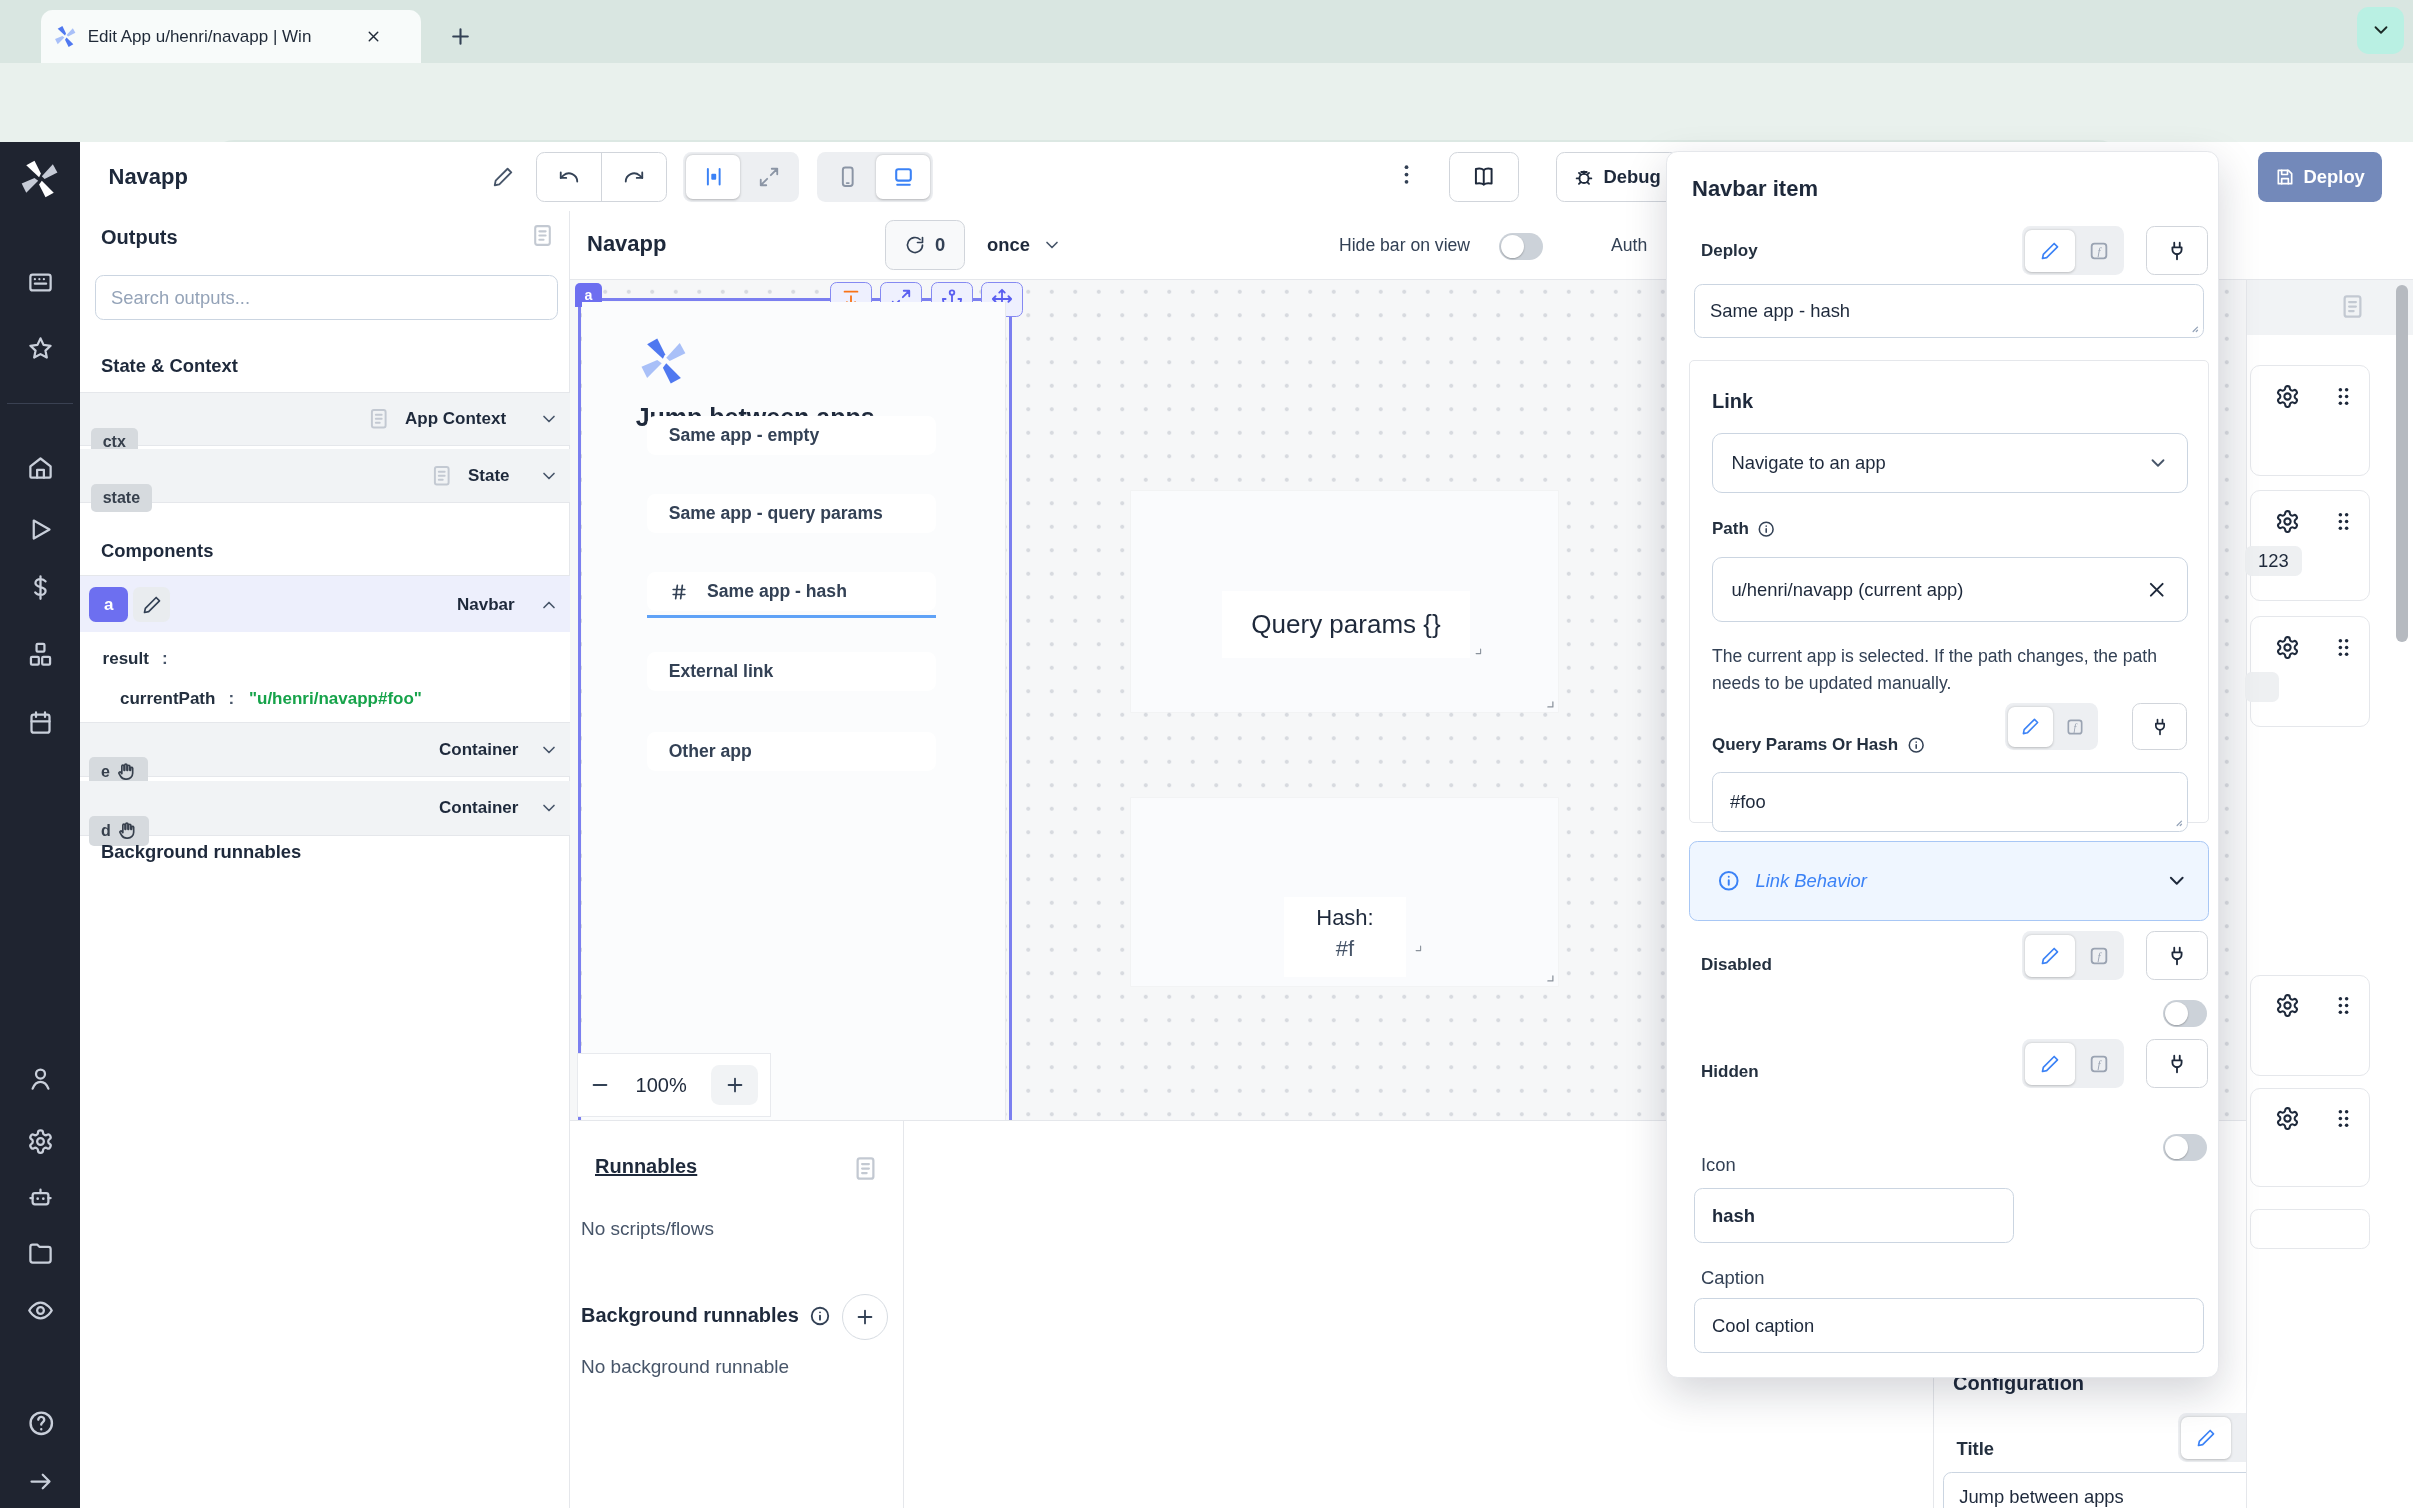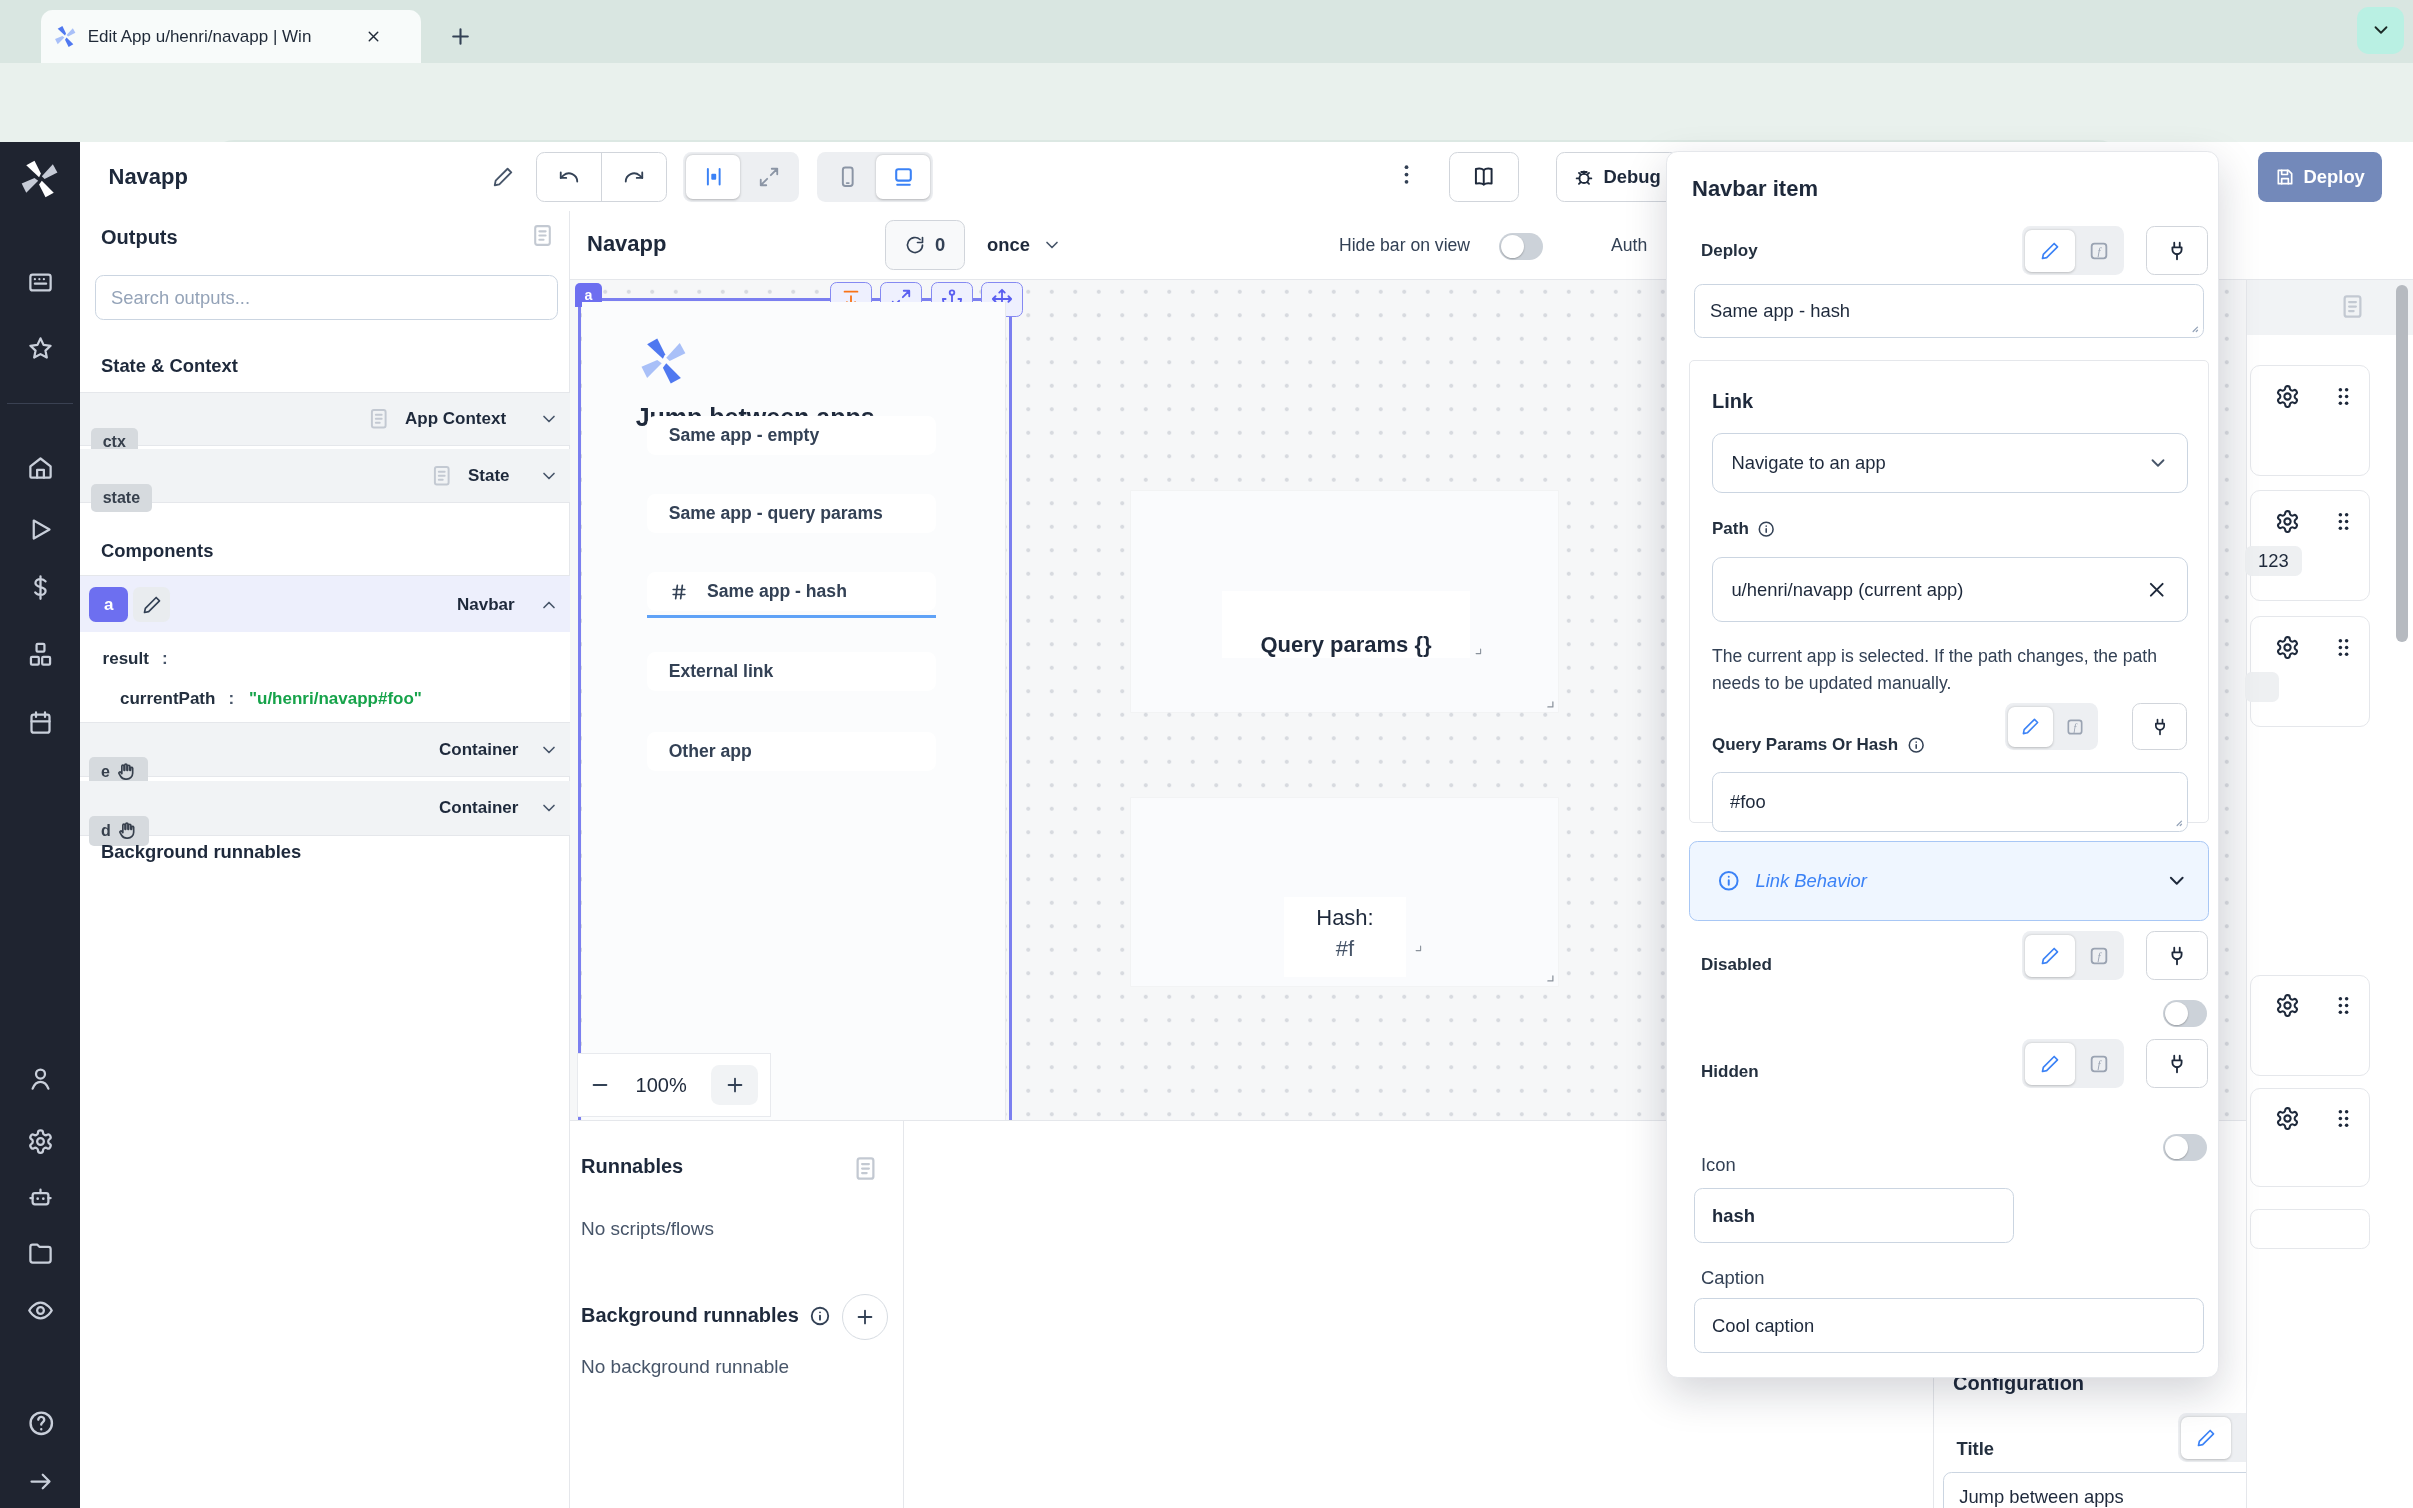--- a/index.html
+++ b/index.html
@@ -530,21 +530,21 @@
       <div class="abs" style="left:65px;top:313px;width:289px;height:3.4px;background:#5fa2f7;"></div>
       <div class="navitem" style="top:350px;">
           <span>External link</span>
         </div>
       <div class="navitem" style="top:430px;">
           <span>Other app</span>
         </div>
     </div>
 
     <div class="wcard" style="left:561px;top:211px;width:427px;height:221px;">
-      <div style="position:absolute;left:91px;top:100px;width:248px;height:67px;background:#fff;display:flex;align-items:flex-end;justify-content:center;font-size:22px;color:#1e293b;font-weight:bold;">
+      <div style="position:absolute;left:91px;top:100px;width:248px;height:67px;background:#fff;display:flex;align-items:center;justify-content:center;font-size:26px;color:#1e293b;">
         <span>Query params {}</span>
         <span class="ic" style="position:absolute;right:-13.4px;bottom:1.7px;color:#8a929c;">
             <svg viewBox="0 0 24 24" fill="none" stroke="currentColor" stroke-width="2" stroke-linecap="round" stroke-linejoin="round" width="13.4" height="13.4">
               <path d="M19 11v8h-8" fill="none"></path>
             </svg>
           </span>
       </div>
       <span class="ic" style="position:absolute;right:1.7px;bottom:1.7px;color:#8a929c;">
           <svg viewBox="0 0 24 24" fill="none" stroke="currentColor" stroke-width="2" stroke-linecap="round" stroke-linejoin="round" width="15" height="15">
             <path d="M19 11v8h-8" fill="none"></path>
@@ -579,21 +579,21 @@
       <span class="ic" style="width:47px;height:40px;background:#f1f3f5;border-radius:8.4px;color:#334155;">
           <svg viewBox="0 0 24 24" fill="none" stroke="currentColor" stroke-width="2" stroke-linecap="round" stroke-linejoin="round" width="22" height="22">
             <path d="M12 5v14M5 12h14"></path>
           </svg>
         </span>
     </div>
   </div>
 
   <div class="abs bpanel">
     <div class="abs" style="left:0;top:0;width:334px;height:388px;border-right:0.8px solid #e5e7eb;box-sizing:border-box;">
-      <span class="abs heading" style="left:11px;top:34px;font-size:20px;">Runnables</span>
+      <span class="abs heading" style="left:25px;top:34px;font-size:20px;text-decoration:underline;">Runnables</span>
       <span class="abs ic" style="left:282px;top:34px;color:#c3c9d2;">
           <svg viewBox="0 0 24 24" fill="none" stroke="currentColor" stroke-width="2" stroke-linecap="round" stroke-linejoin="round" width="27" height="27">
             <rect x="5" y="3" width="14" height="18" rx="2"></rect>
             <path d="M9 8h6M9 12h6M9 16h4"></path>
           </svg>
         </span>
       <span class="abs" style="left:11px;top:97px;font-size:19px;color:#475569;">No scripts/flows</span>
       <span class="abs heading" style="left:11px;top:183px;font-size:20px;">Background runnables</span>
       <span class="abs ic" style="left:239px;top:184px;color:#334155;">
           <svg viewBox="0 0 24 24" fill="none" stroke="currentColor" stroke-width="2" stroke-linecap="round" stroke-linejoin="round" width="22" height="22">

